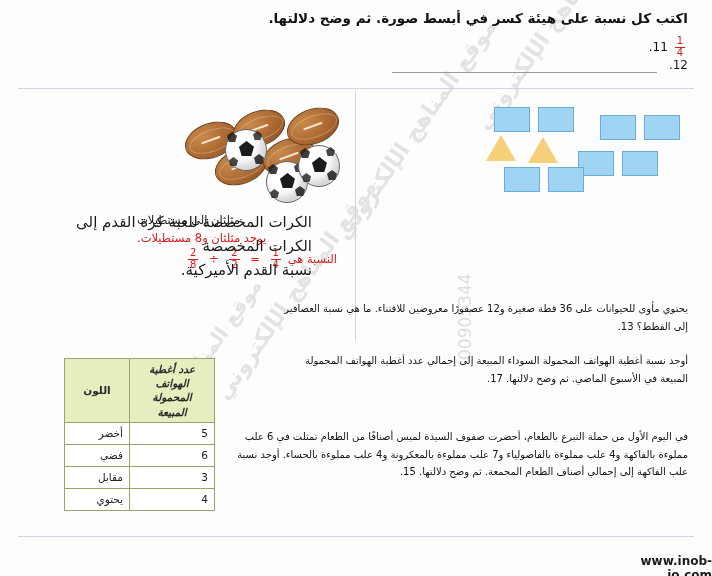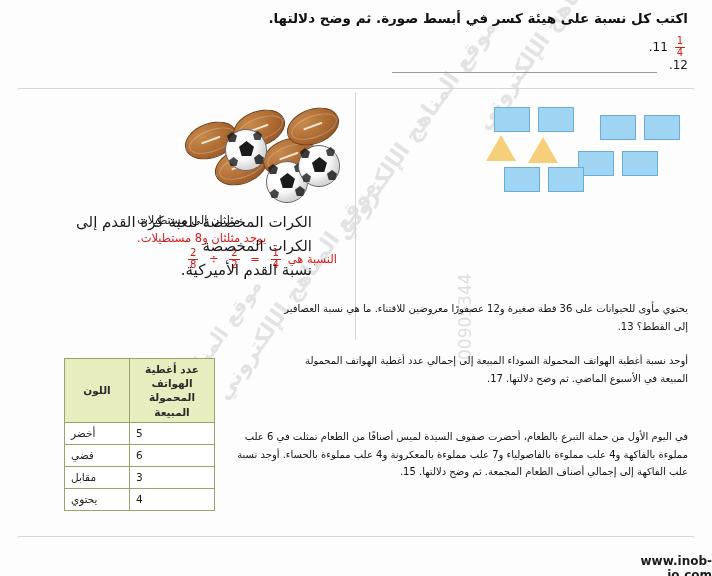--- a/index.html
+++ b/index.html
@@ -238,25 +238,25 @@
   table.tbl th{
     background:#e8edbf;
     border:1px solid #9aa46a;
     padding:3px 6px;
     font-weight:bold;
     text-align:center;
     line-height:1.35;
     color:#2b2b2b;
   }
   table.tbl th.h-color{width:52px;}
-  table.tbl th.h-count{width:72px;}
+  table.tbl th.h-count{width:72px;font-style:italic;}
   table.tbl td{
     border:1px solid #9aa46a;
     padding:3px 6px;
-    text-align:left;
+    text-align:right;
     background:#ffffff;
     height:15px;
   }
 
   .footer{
     position:absolute;
     left:604px;top:554px;
     font-size:12px;
     font-weight:bold;
     color:#1a1a1a;

